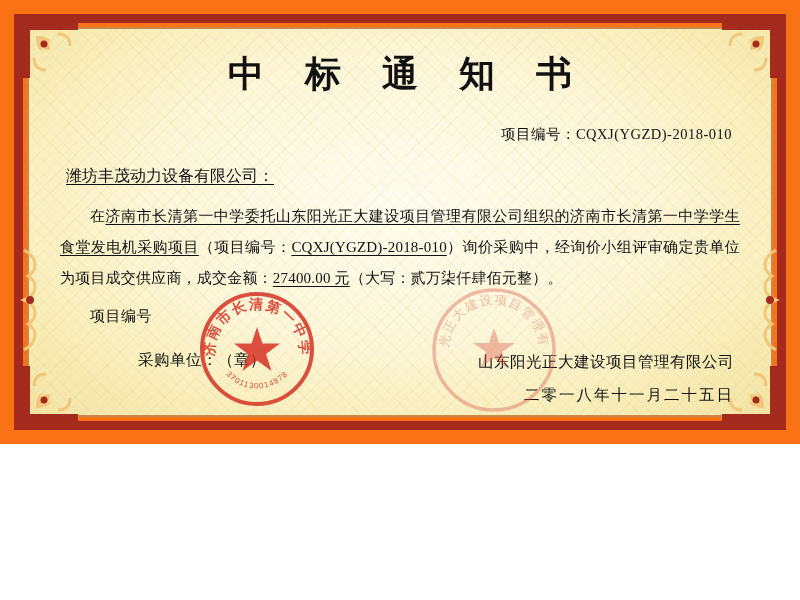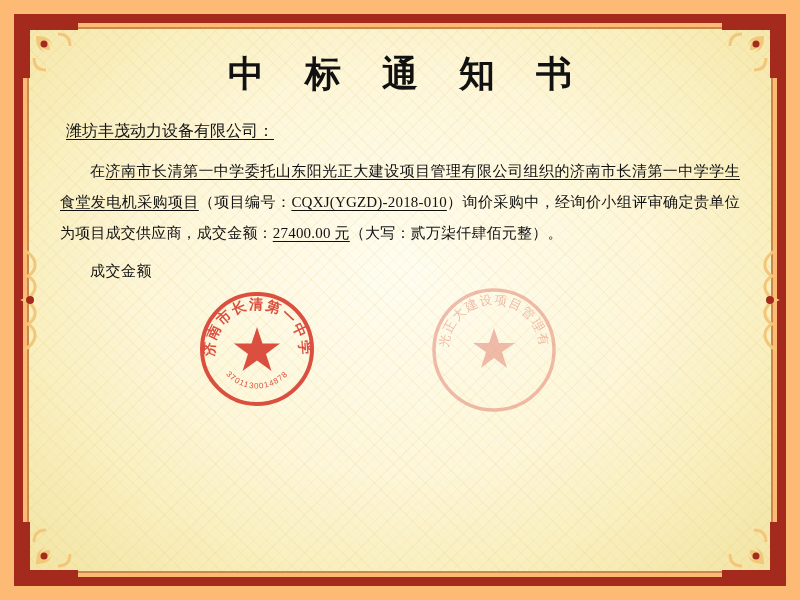--- a/index.html
+++ b/index.html
@@ -8,22 +8,22 @@
     width: 800px;
     height: 600px;
     overflow: hidden;
     background: #ffffff;
     font-family: "Liberation Serif", serif;
   }
 
   #certificate {
     position: relative;
     width: 800px;
-    height: 600px;
-    background: #fdba74;
+    height: 444px;
+    background: #f97316;
     box-sizing: border-box;
   }
 
   
   .border-outer {
     position: absolute;
     left: 14px;
     top: 14px;
     right: 14px;
     bottom: 14px;
@@ -249,30 +249,40 @@
     <svg width="26" height="120" viewBox="0 0 26 120">
       <path d="M4,10 C18,18 18,30 8,36 C18,42 18,54 4,60 C18,66 18,78 8,84 C18,90 18,102 4,110" stroke="#f2c77a" stroke-width="3" fill="none"></path>
       <circle cx="10" cy="60" r="4" fill="#a32a1c"></circle>
     </svg>
   </div>
 
   <div class="content">
 
     <div class="doc-title">中 标 通 知 书</div>
 
+    <div class="doc-number">
+      <span>项目编号：</span><span>CQXJ(YGZD)-2018-010</span>
+    </div>
 
     <div class="recipient">潍坊丰茂动力设备有限公司：</div>
 
     <div class="para">
       <span>在</span><span class="u">济南市长清第一中学委托山东阳光正大建设项目管理有限公司组织的济南市长清第一中学学生食堂发电机采购项目</span><span>（项目编号：</span><span class="u">CQXJ(YGZD)-2018-010</span><span>）询价采购中，经询价小组评审确定贵单位为项目成交供应商，成交金额：</span><span class="u">27400.00 元</span><span>（大写：贰万柒仟肆佰元整）。</span>
     </div>
 
 
-    <div class="notice-line">成交金额</div>
-
+    <div class="notice-line">项目编号</div>
+
+    <div class="signature-block">
+      <div class="sig-left">采购单位：（章）</div>
+      <div class="sig-right">
+        <div>山东阳光正大建设项目管理有限公司</div>
+        <div class="sig-date">二零一八年十一月二十五日</div>
+      </div>
+    </div>
   </div>
 
   <div class="seal seal-agency">
     <svg width="128" height="128" viewBox="0 0 128 128">
       <circle cx="64" cy="64" r="60" fill="none" stroke="#d8564a" stroke-width="3.5"></circle>
       <path id="agencyArc" d="M 18,64 A 46,46 0 0 1 110,64" fill="none"></path>
       <text font-size="12.5" fill="#d8564a" font-family="Liberation Serif, serif" letter-spacing="1.5">
         <textPath href="#agencyArc" startOffset="50%" text-anchor="middle">山东阳光正大建设项目管理有限公司</textPath>
       </text>
       <path d="M64,42 L69,57 L85,57 L72,66 L77,82 L64,72 L51,82 L56,66 L43,57 L59,57 Z" fill="#d8564a"></path>

